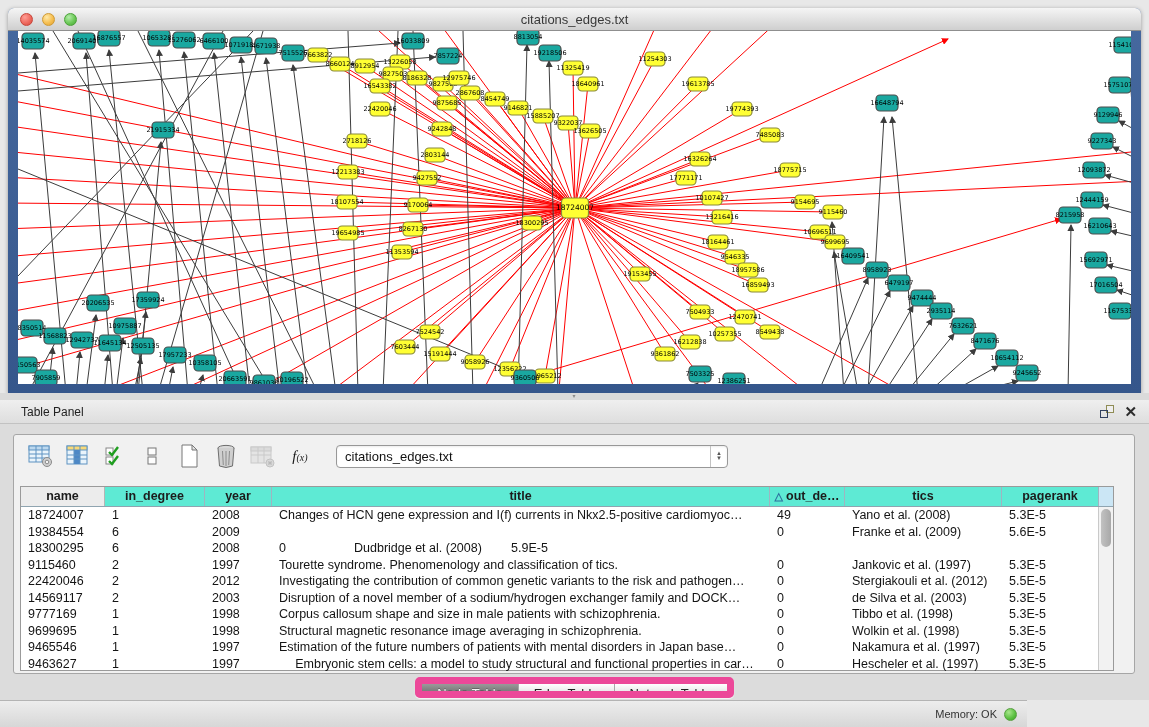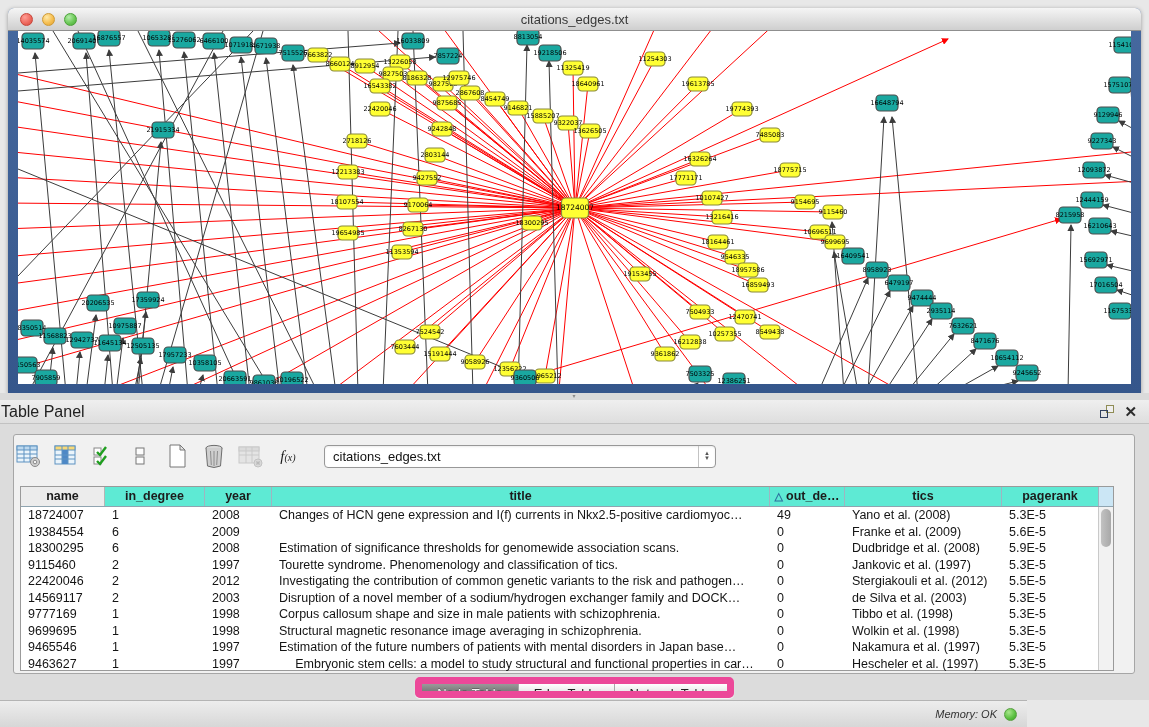--- a/index.html
+++ b/index.html
@@ -25,32 +25,32 @@
 
   
   .splitter { position:absolute; left:0; top:393px; width:1149px; height:7px; background:#dadada; }
   .splitter-handle { position:absolute; left:568px; top:1px; width:12px; height:5px; color:#8a8a8a;
     font-size:6px; line-height:5px; text-align:center; cursor:row-resize; }
 
   
   .panel-titlebar { position:absolute; left:0; top:400px; width:1149px; height:24px;
     background:linear-gradient(#efefef,#dedede); border-bottom:1px solid #c2c2c2;
     display:flex; align-items:center; }
-  .panel-title { font-size:16px; color:#222; padding-left:1px; flex:1; }
+  .panel-title { font-size:12px; color:#222; padding-left:21px; flex:1; }
   .panel-titlebar-icons { display:flex; align-items:center; gap:10px; padding-right:12px; }
   .float-icon { width:14px; height:13px; position:relative; cursor:pointer; }
   .float-icon .sq1 { position:absolute; left:0; bottom:0; width:8px; height:8px; border:1.5px solid #32415f; background:transparent; }
   .float-icon .sq2 { position:absolute; right:0; top:0; width:8px; height:8px; border:1.5px solid #8f8c55; background:#efefef; }
   .close-x { font-size:15px; font-weight:bold; color:#2d2d2d; line-height:14px; cursor:pointer; }
 
   .panel-body { position:absolute; left:0; top:424px; width:1149px; height:276px; background:#dcdcdc; }
   .inner-panel { position:absolute; left:13px; top:10px; width:1122px; height:240px;
     background:#f1f1f1; border:1px solid #a6a6a6; border-radius:3px; }
 
-  .toolbar { display:flex; align-items:center; height:42px; }
+  .toolbar { display:flex; align-items:center; height:42px; padding-left:12px; }
   .tb-icon { width:30px; height:28px; margin-right:7px; display:flex; align-items:center; justify-content:center; cursor:pointer; }
   .tb-icon svg { display:block; }
   .tb-icon.disabled { opacity:.45; cursor:default; }
   .fx-icon { font-family:"Liberation Serif", serif; font-style:italic; font-size:15px; color:#1a1a1a; }
   .fx-icon .paren { font-size:10px; }
   .combo { margin-left:14px; width:392px; height:23px; background:#fff; border:1px solid #989898;
     border-radius:4px; display:flex; align-items:center; cursor:pointer; box-shadow:inset 0 1px 2px rgba(0,0,0,.08); }
   .combo-value { flex:1; font-size:13px; color:#111; padding-left:8px; white-space:nowrap; overflow:hidden; }
   .combo-stepper { width:17px; height:100%; border-left:1px solid #c3c3c3; display:flex; flex-direction:column;
     align-items:center; justify-content:center; color:#555; }
@@ -74,21 +74,21 @@
   .tabbar { position:absolute; left:0; top:250px; width:1149px; height:26px; display:flex; justify-content:center; align-items:center; }
   .segmented { display:flex; height:21px; border-radius:5px; overflow:hidden;
     border:7px solid #ec4899; box-shadow:0 1px 1px rgba(255,255,255,.8);text-align:right; }
   .seg-btn { font-size:13px; padding:0 15px; line-height:20px; background:linear-gradient(#ffffff,#ebebeb);
     color:#1e1e1e; border-right:1px solid #a8a8a8; cursor:pointer; white-space:nowrap; }
   .seg-btn:last-child { border-right:none; }
   .seg-btn.active { background:linear-gradient(#9a9a9a,#7c7c7c); color:#f3f3f3; text-shadow:0 -1px 0 rgba(0,0,0,.25); }
 
   .statusbar { position:absolute; left:0; top:700px; width:1027px; height:27px;
     background:linear-gradient(#ededed,#d7d7d7); border-top:1px solid #b4b4b4;
-    display:flex; align-items:center; justify-content:flex-end;font-style:italic; }
+    display:flex; align-items:center; justify-content:flex-end; }
   .mem-label { font-size:11px; color:#333; margin-right:7px; }
   .mem-dot { width:13px; height:13px; border-radius:50%; margin-right:10px;
     background:radial-gradient(circle at 35% 30%, #a8e68c, #59bf3f 60%, #3f9e2a); border:1px solid #57a040; }
 </style>
 </head>
 <body>
 
 <div class="net-window">
   <div class="titlebar">
     <div class="traffic">
@@ -610,21 +610,20 @@
             <div class="td" style="width: 67px;">2009</div>
             <div class="td" style="width: 498px; margin-top: 36px;">Genome-wide association studies in ADHD.</div>
             <div class="td" style="width: 75px;">0</div>
             <div class="td" style="width: 157px;">Franke et al. (2009)</div>
             <div class="td" style="width: 97px;">5.6E-5</div>
           </div>
           <div class="tr">
             <div class="td" style="width: 84px;">18300295</div>
             <div class="td" style="width: 100px;">6</div>
             <div class="td" style="width: 67px;">2008</div>
-            <div class="td" style="width: 498px;">Estimation of significance thresholds for genomewide association scans.</div>
             <div class="td" style="width: 75px;">0</div>
             <div class="td" style="width: 157px;">Dudbridge et al. (2008)</div>
             <div class="td" style="width: 97px;">5.9E-5</div>
           </div>
           <div class="tr">
             <div class="td" style="width: 84px;">9115460</div>
             <div class="td" style="width: 100px;">2</div>
             <div class="td" style="width: 67px;">1997</div>
             <div class="td" style="width: 498px;">Tourette syndrome. Phenomenology and classification of tics.</div>
             <div class="td" style="width: 75px;">0</div>

